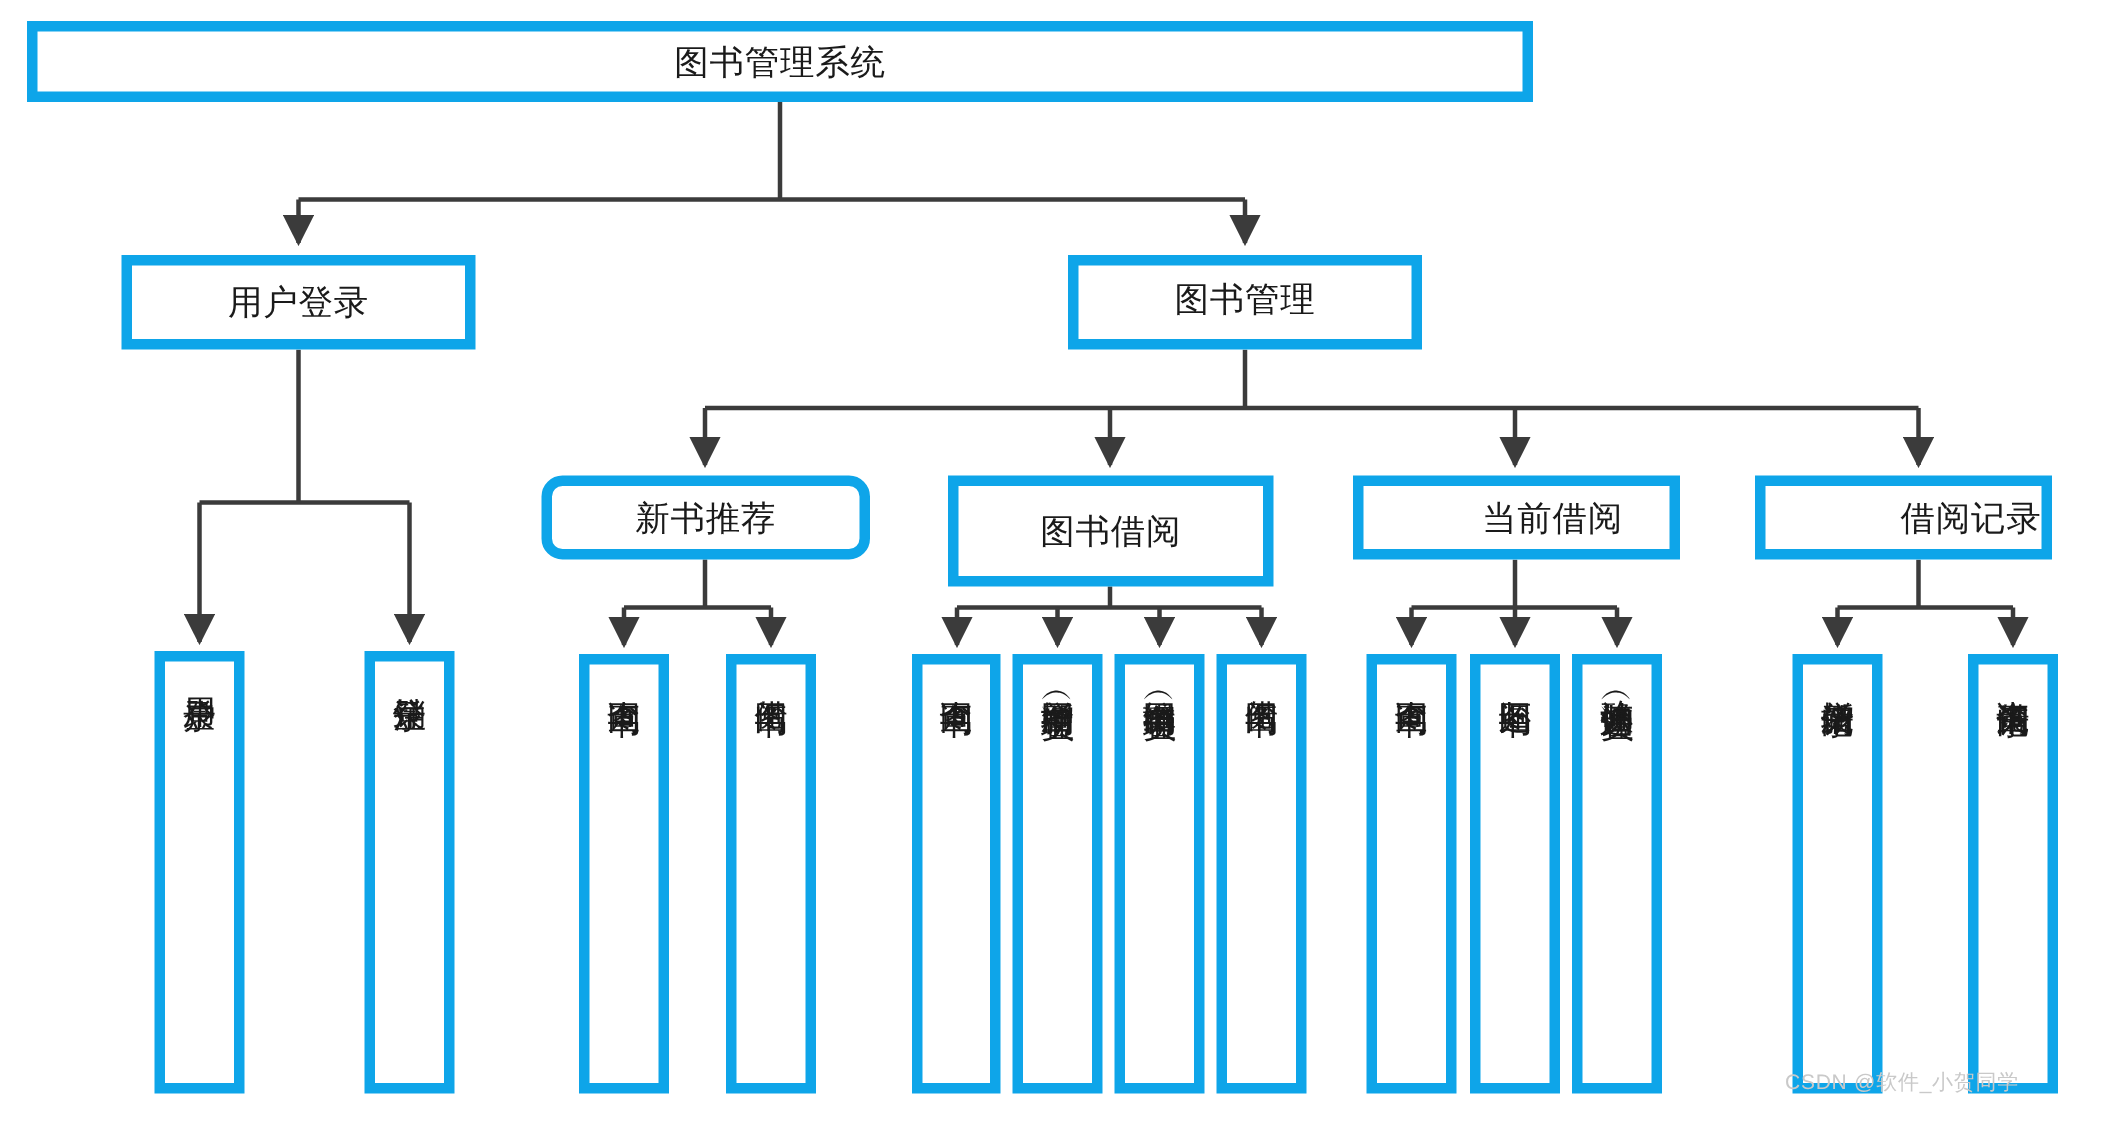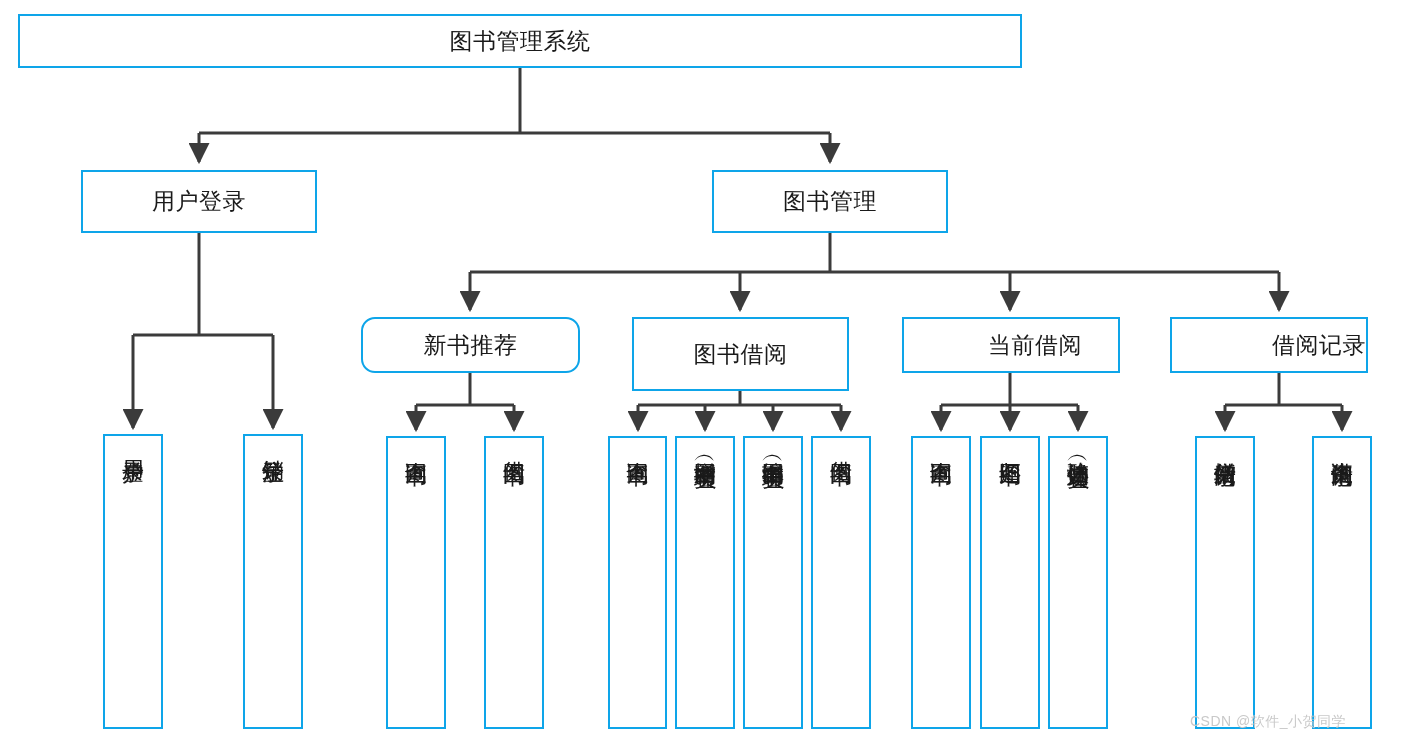--- a/index.html
+++ b/index.html
@@ -22,21 +22,21 @@
     left: 0;
     top: 0;
     width: 1405px;
     height: 747px;
     pointer-events: none;
   }
   .node {
     position: absolute;
     box-sizing: border-box;
     background: #ffffff;
-    border: 2px solid #0ea5e9;
+    border: 7px solid #0ea5e9;
     display: flex;
     align-items: center;
     justify-content: center;
     color: #1a1a1a;
   }
   .node .label {
     display: block;
     text-align: center;
     line-height: 1.08;
     letter-spacing: 0.5px;
@@ -126,21 +126,21 @@
     </g>
   </svg>
 
   <div class="node root horiz" style="left:18px; top:14px; width:1004px; height:54px;">
     <span class="label">图书管理系统</span>
   </div>
 
   <div class="node horiz" style="left:81px; top:170px; width:236px; height:63px;">
     <span class="label">用户登录</span>
   </div>
-  <div class="node horiz" style="left:712px; top:170px; width:236px; height:63px;">
+  <div class="node horiz" style="left:712px; top:170px; width:236px; height:63px;font-family:Liberation Mono, monospace;">
     <span class="label">图书管理</span>
   </div>
 
   <div class="node horiz" style="left:361px; top:317px; width:219px; height:56px;border-radius:14px;">
     <span class="label">新书推荐</span>
   </div>
   <div class="node horiz" style="left:632px; top:317px; width:217px; height:74px;">
     <span class="label">图书借阅</span>
   </div>
   <div class="node horiz" style="left:902px; top:317px; width:218px; height:56px;padding-left:48px;">

